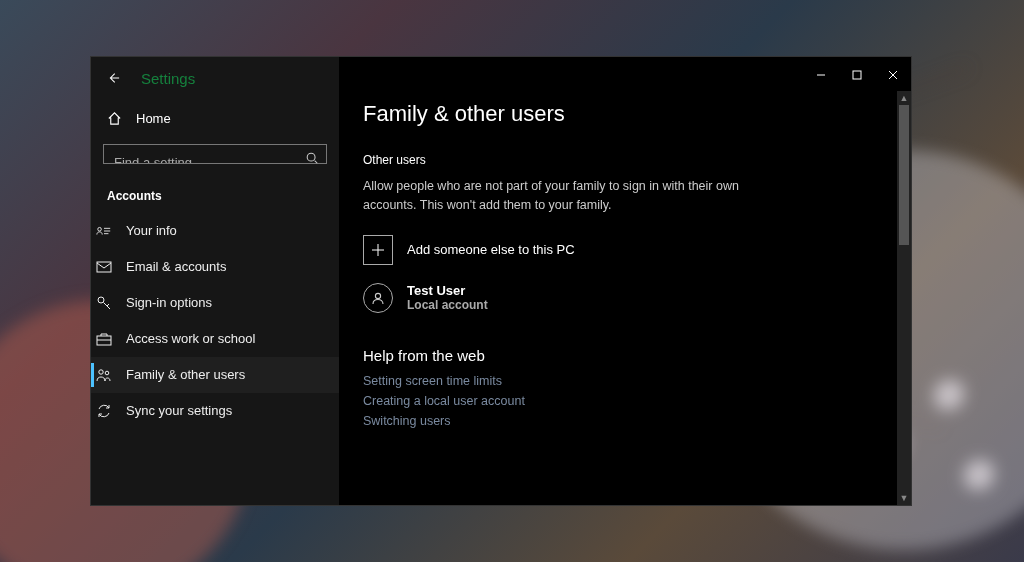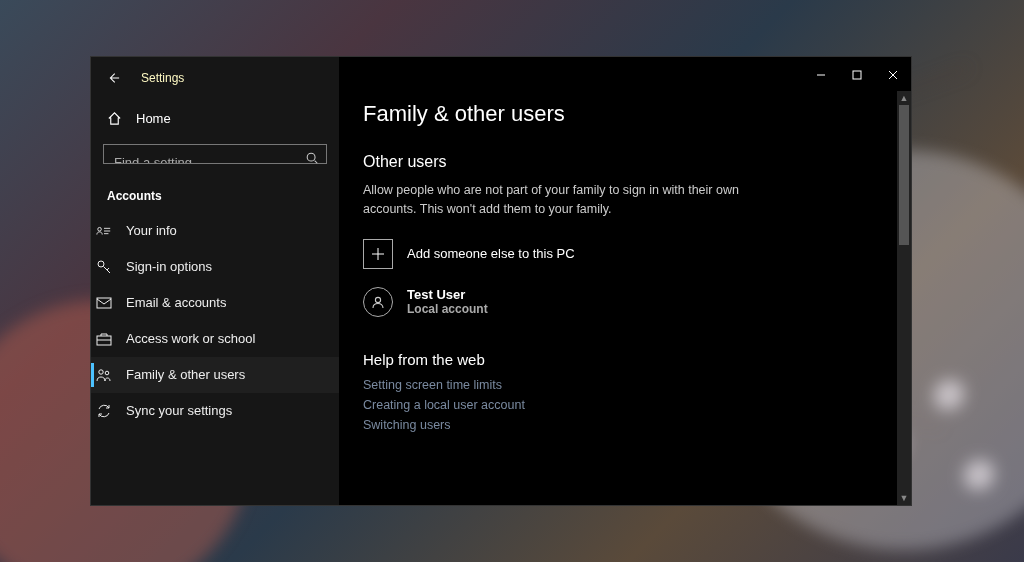--- a/index.html
+++ b/index.html
@@ -21,21 +21,21 @@
     .f3 { right:30px; top:460px; }
     .f4 { right:180px; top:90px; width:20px; height:20px; }
 
     .window {
       position:absolute; left:90px; top:56px; width:822px; height:450px;
       background:#000; border:1px solid #333; display:flex; color:#fff;
     }
     .sidebar { width:248px; background:rgba(30,30,30,0.75); display:flex; flex-direction:column; padding-top:4px; }
     .titlebar-left { display:flex; align-items:center; height:34px; padding:0 8px; gap:14px; }
     .back { width:28px; height:28px; display:flex; align-items:center; justify-content:center; cursor:default; }
-    .title-left { font-size:12px; color:#fef9c3; }
+    .title-left { font-size:15px; color:#15803d; }
     .home-row { display:flex; align-items:center; gap:14px; padding:10px 16px; margin-top:6px; }
     .home-row span.lbl { font-size:13px; }
     .search-wrap { margin:8px 12px 0 12px; position:relative; }
     .search {
       width:100%; height:20px; background:transparent; border:1px solid #777;
       color:#ccc; padding:16px 30px 0 10px; font-size:13px; outline:none;
     }
     .search::placeholder { color:#aaa; }
     .search-icon { position:absolute; right:8px; top:7px; color:#ccc; }
     .section-label { font-size:12px; font-weight:600; padding:18px 16px 10px 16px; }
@@ -43,21 +43,21 @@
     .nav-item { display:flex; align-items:center; gap:14px; padding:10px 5px; font-size:13px; color:#eee; position:relative; }
     .nav-item .ico { width:16px; height:16px; display:flex; align-items:center; justify-content:center; flex-shrink:0; }
     .nav-item.active::before { content:''; position:absolute; left:0; top:6px; bottom:6px; width:3px; background:#4cc2ff; }
     .nav-item.active { background:rgba(255,255,255,0.04); }
 
     .content-area { flex:1; display:flex; flex-direction:column; position:relative; }
     .titlebar-right { height:34px; display:flex; justify-content:flex-end; align-items:center; padding-top:2px; }
     .win-btn { width:36px; height:28px; display:flex; align-items:center; justify-content:center; color:#fff; }
     .content { flex:1; padding:10px 24px 0 24px; overflow:hidden; position:relative; }
     .page-title { font-size:22px; font-weight:400; margin-bottom:26px; }
-    .section-h { font-size:16px; font-weight:400; margin-bottom:10px; }
+    .section-h { font-size:12px; font-weight:400; margin-bottom:10px; }
     .section-p { font-size:12.5px; color:#ccc; line-height:1.5; max-width:420px; margin-bottom:20px; }
     .add-row { display:flex; align-items:center; gap:14px; margin-bottom:18px; }
     .plus-box { width:30px; height:30px; border:1px solid #aaa; display:flex; align-items:center; justify-content:center; }
     .add-row span.lbl { font-size:13px; }
     .user-row { display:flex; align-items:center; gap:14px; margin-bottom:34px;font-weight:bold; }
     .avatar { width:30px; height:30px; border:1px solid #aaa; border-radius:50%; display:flex; align-items:center; justify-content:center; }
     .user-txt { display:flex; flex-direction:column; }
     .user-name { font-size:13px; }
     .user-sub { font-size:12px; color:#aaa; }
     .help-h { font-size:15px; font-weight:400; margin-bottom:10px; }
@@ -120,35 +120,35 @@
         <span class="ico">
             <svg width="16" height="14" viewBox="0 0 18 14" fill="none" stroke="#eee" stroke-width="1">
               <circle cx="4" cy="5" r="2"></circle>
               <path d="M1 11c0-2 1.5-3 3-3s3 1 3 3M9 4h7M9 7h7M9 10h5"></path>
             </svg>
           </span>
         <span>Your info</span>
       </div>
       <div class="nav-item">
         <span class="ico">
+            <svg width="16" height="12" viewBox="0 0 16 12" fill="none" stroke="#eee" stroke-width="1">
+              <rect x="1" y="1" width="14" height="10"></rect>
+              <path d="M1 2 L8 7 L15 2"></path>
+            </svg>
+          </span>
+        <span>Email &amp; accounts</span>
+      </div>
+      <div class="nav-item">
+        <span class="ico">
             <svg width="16" height="16" viewBox="0 0 16 16" fill="none" stroke="#eee" stroke-width="1">
               <circle cx="5" cy="5" r="3"></circle>
               <path d="M7.5 7.5 L14 14 M11 11 L13 9"></path>
             </svg>
           </span>
         <span>Sign-in options</span>
-      </div>
-      <div class="nav-item">
-        <span class="ico">
-            <svg width="16" height="12" viewBox="0 0 16 12" fill="none" stroke="#eee" stroke-width="1">
-              <rect x="1" y="1" width="14" height="10"></rect>
-              <path d="M1 2 L8 7 L15 2"></path>
-            </svg>
-          </span>
-        <span>Email &amp; accounts</span>
       </div>
       <div class="nav-item">
         <span class="ico">
             <svg width="16" height="14" viewBox="0 0 16 14" fill="none" stroke="#eee" stroke-width="1">
               <rect x="1" y="4" width="14" height="9"></rect>
               <path d="M5 4 V2 H11 V4 M1 8 H15"></path>
             </svg>
           </span>
         <span>Access work or school</span>
       </div>

